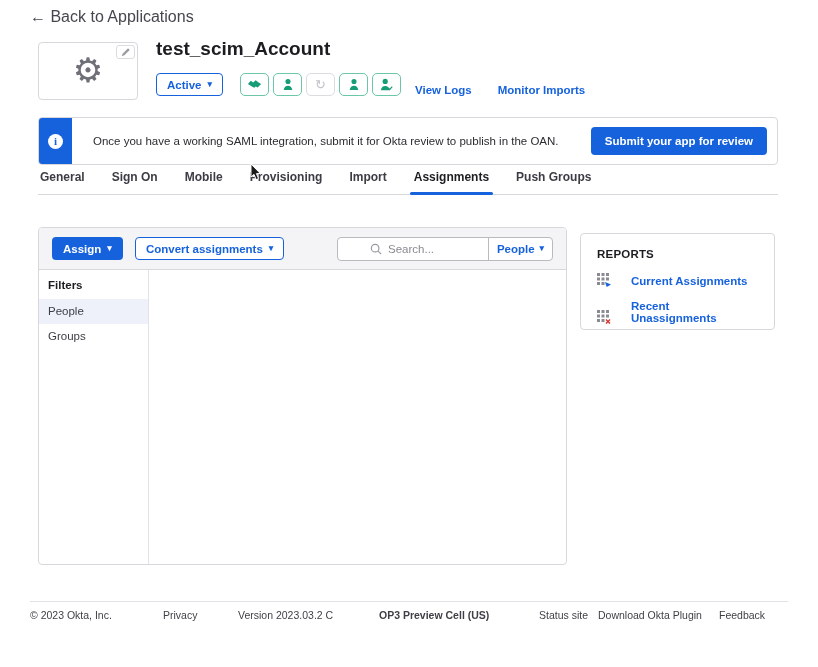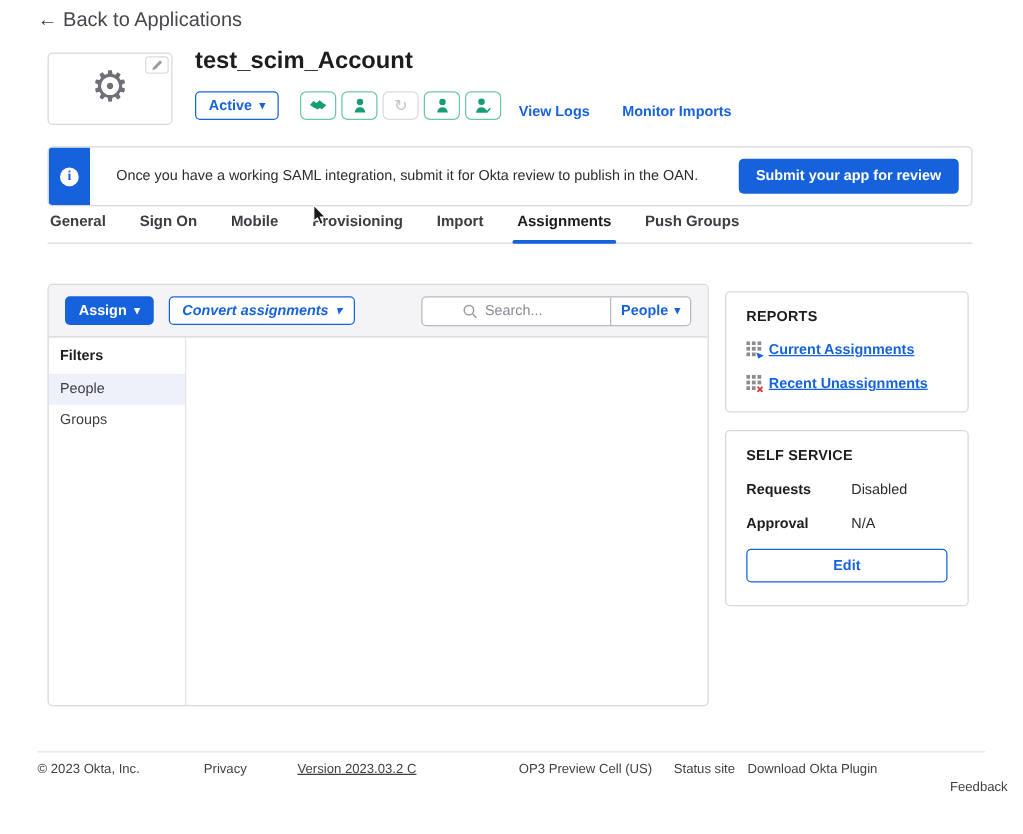--- a/index.html
+++ b/index.html
@@ -53,21 +53,21 @@
                       background:#1662dd; border-radius:2px; }
 
   .cursor{ position:absolute; left:250px; top:164px; z-index:50; pointer-events:none; }
 
   
   .main-card{ position:absolute; left:38px; top:227px; width:529px; height:338px;
               border:1px solid #d8d8dc; border-radius:4px; background:#fff; overflow:hidden; }
   .card-toolbar{ height:42px; background:#f4f4f6; border-bottom:1px solid #d8d8dc;
                  display:flex; align-items:center; padding:0 13px; }
   .assign-btn{ height:23px; padding:0 11px; display:inline-flex; align-items:center; gap:6px; }
-  .convert-btn{ margin-left:12px;font-style:italic; }
+  .convert-btn{ margin-left:12px; }
   .caret{ font-size:9px; line-height:1; }
   .search-group{ margin-left:auto; height:24px; display:flex; border:1px solid #b9b9bf;
                  border-radius:4px; background:#fff; overflow:hidden;padding-left:24px; }
   .search-seg{ width:126px; display:flex; align-items:center; gap:6px; padding-left:8px; }
   .search-input{ border:none; outline:none; width:86px; font-size:11.5px;
                  font-family:"Liberation Sans",sans-serif; color:#3c3c44; background:transparent; }
   .search-input::placeholder{ color:#8a8a92; }
   .people-seg{ width:64px; border-left:1px solid #b9b9bf; display:flex; align-items:center;
                justify-content:center; gap:5px; color:#1662dd; font-weight:bold; font-size:11.5px; cursor:pointer; }
 
@@ -88,36 +88,36 @@
   .row-action{ position:absolute; top:9px; background:none; border:none; cursor:pointer; color:#1662dd; }
   .row-edit{ left:346px; }
   .row-close{ left:390px; top:7px; font-size:15px; font-weight:bold; line-height:1;
               font-family:"Liberation Sans",sans-serif; }
 
   
   .panel{ position:absolute; left:580px; width:195px; border:1px solid #d8d8dc; border-radius:4px;
           background:#fff; padding:14px 16px; }
   .reports-panel{ top:233px; height:97px; }
   .panel-title{ font-size:11.5px; font-weight:bold; letter-spacing:.2px; }
-  .report-link{ display:flex; align-items:center; gap:4px; margin-top:13px; color:#1662dd;
-                font-weight:600; font-size:11.5px; cursor:pointer;text-decoration:underline; }
+  .report-link{ display:flex; align-items:flex-end; gap:20px; margin-top:13px; color:#1662dd;
+                font-weight:600; font-size:11.5px; cursor:pointer; }
   .self-service-panel{ top:344px; height:141px; }
   .ss-row{ display:flex; margin-top:15px; font-size:11.5px; }
   .ss-label{ width:84px; font-weight:bold; }
   .ss-value{ color:#2b2b31; }
   .edit-btn{ margin-top:14px; width:100%; height:27px; background:#fff; border:1px solid #1662dd;
              border-radius:4px; color:#1662dd; font-weight:bold; font-size:11.5px; cursor:pointer;
              font-family:"Liberation Sans",sans-serif; }
 
   
   .footer-divider{ position:absolute; left:30px; right:30px; top:601px; border-top:1px solid #e2e2e6; }
   .footer-item{ position:absolute; top:609px; font-size:10.5px; color:#3f3f47; white-space:nowrap; }
   .footer-item.link{ cursor:pointer; }
-  .f0{ left:30px; } .f1{ left:163px; } .f2{ left:238px;text-decoration:underline; } .f3{ left:415px; }
-  .f4{ left:539px;text-align:right; } .f5{ left:598px; } .f6{ left:760px;margin-top:15px; }
+  .f0{ left:30px; } .f1{ left:163px; } .f2{ left:238px; } .f3{ left:379px;font-weight:bold; }
+  .f4{ left:539px;text-align:right; } .f5{ left:598px; } .f6{ left:719px; }
 </style>
 </head>
 <body>
 
 <div class="page">
 
   <div class="back-link">← Back to Applications</div>
 
   <div class="logo-box">
     <span class="gear">⚙</span>
@@ -254,32 +254,20 @@
             <rect x="9" y="4.5" width="3" height="3"></rect>
             <rect x="0" y="9" width="3" height="3"></rect>
             <rect x="4.5" y="9" width="3" height="3"></rect>
           </g>
         <path d="M9 9.5l4 4M13 9.5l-4 4" stroke="#d93934" stroke-width="1.5"></path>
       </svg>
       <span>Recent Unassignments</span>
     </div>
   </div>
 
-  <div class="panel self-service-panel">
-    <div class="panel-title">SELF SERVICE</div>
-    <div class="ss-row">
-      <span class="ss-label">Requests</span>
-      <span class="ss-value">Disabled</span>
-    </div>
-    <div class="ss-row">
-      <span class="ss-label">Approval</span>
-      <span class="ss-value">N/A</span>
-    </div>
-    <button class="edit-btn">Edit</button>
-  </div>
 
   <div class="footer-divider"></div>
   <span class="footer-item f0">© 2023 Okta, Inc.</span>
   <span class="footer-item f1 link">Privacy</span>
   <span class="footer-item f2">Version 2023.03.2 C</span>
   <span class="footer-item f3">OP3 Preview Cell (US)</span>
   <span class="footer-item f4 link">Status site</span>
   <span class="footer-item f5 link">Download Okta Plugin</span>
   <span class="footer-item f6 link">Feedback</span>
 

